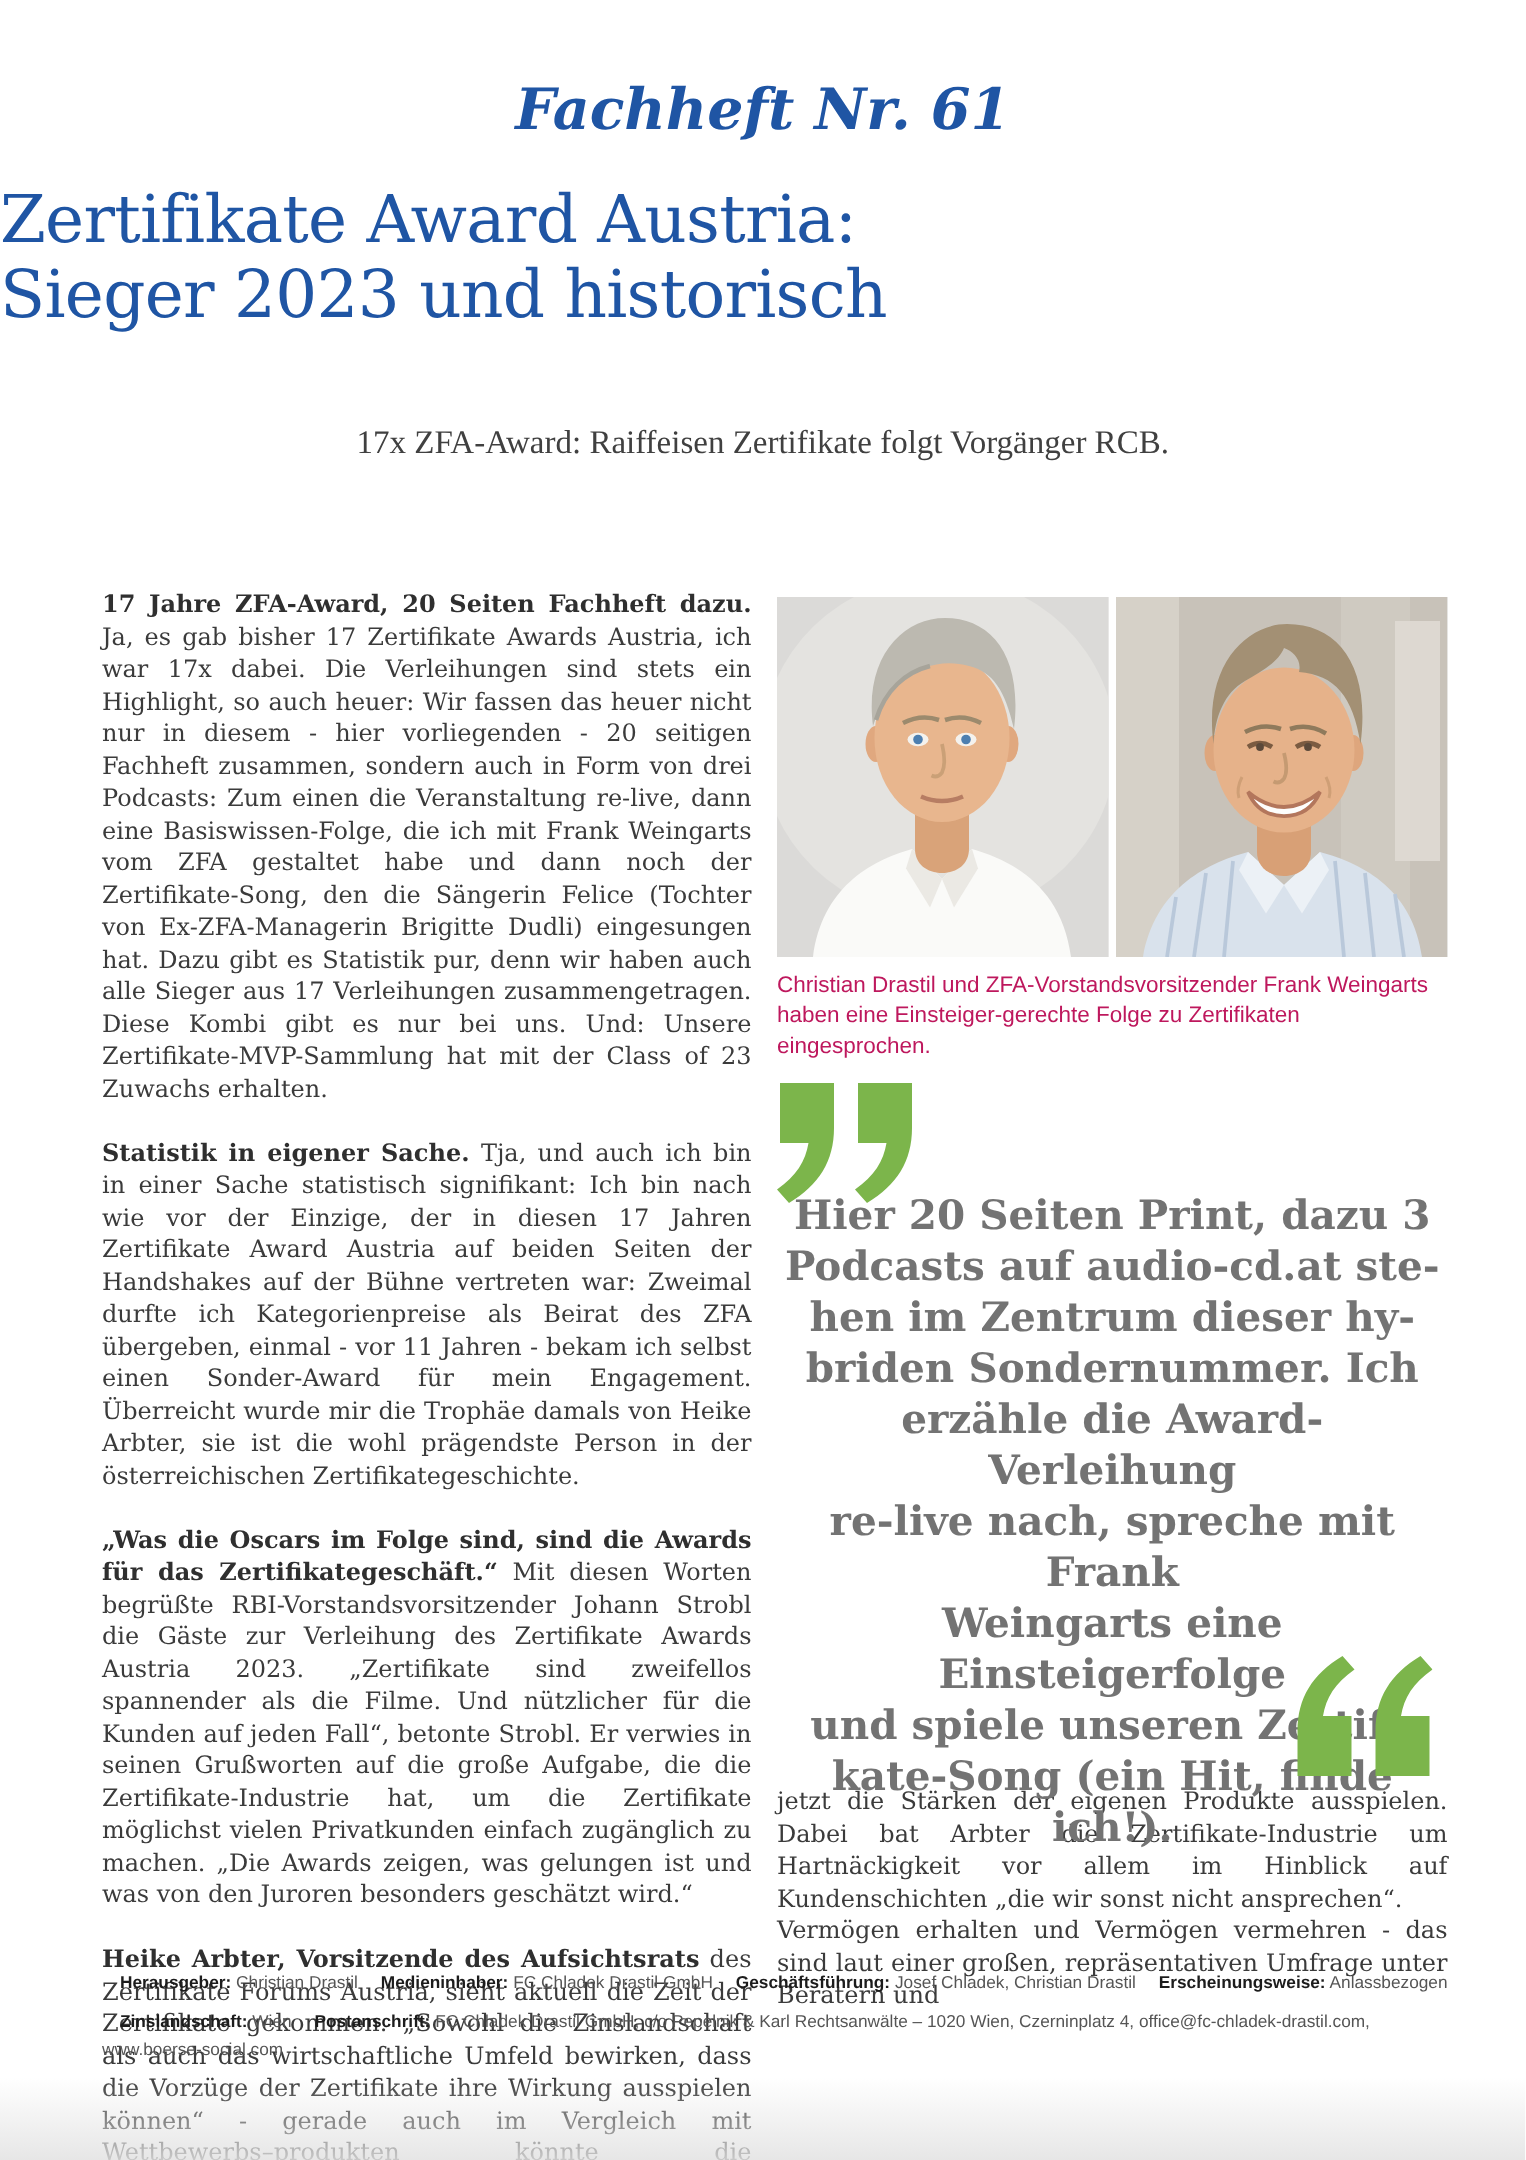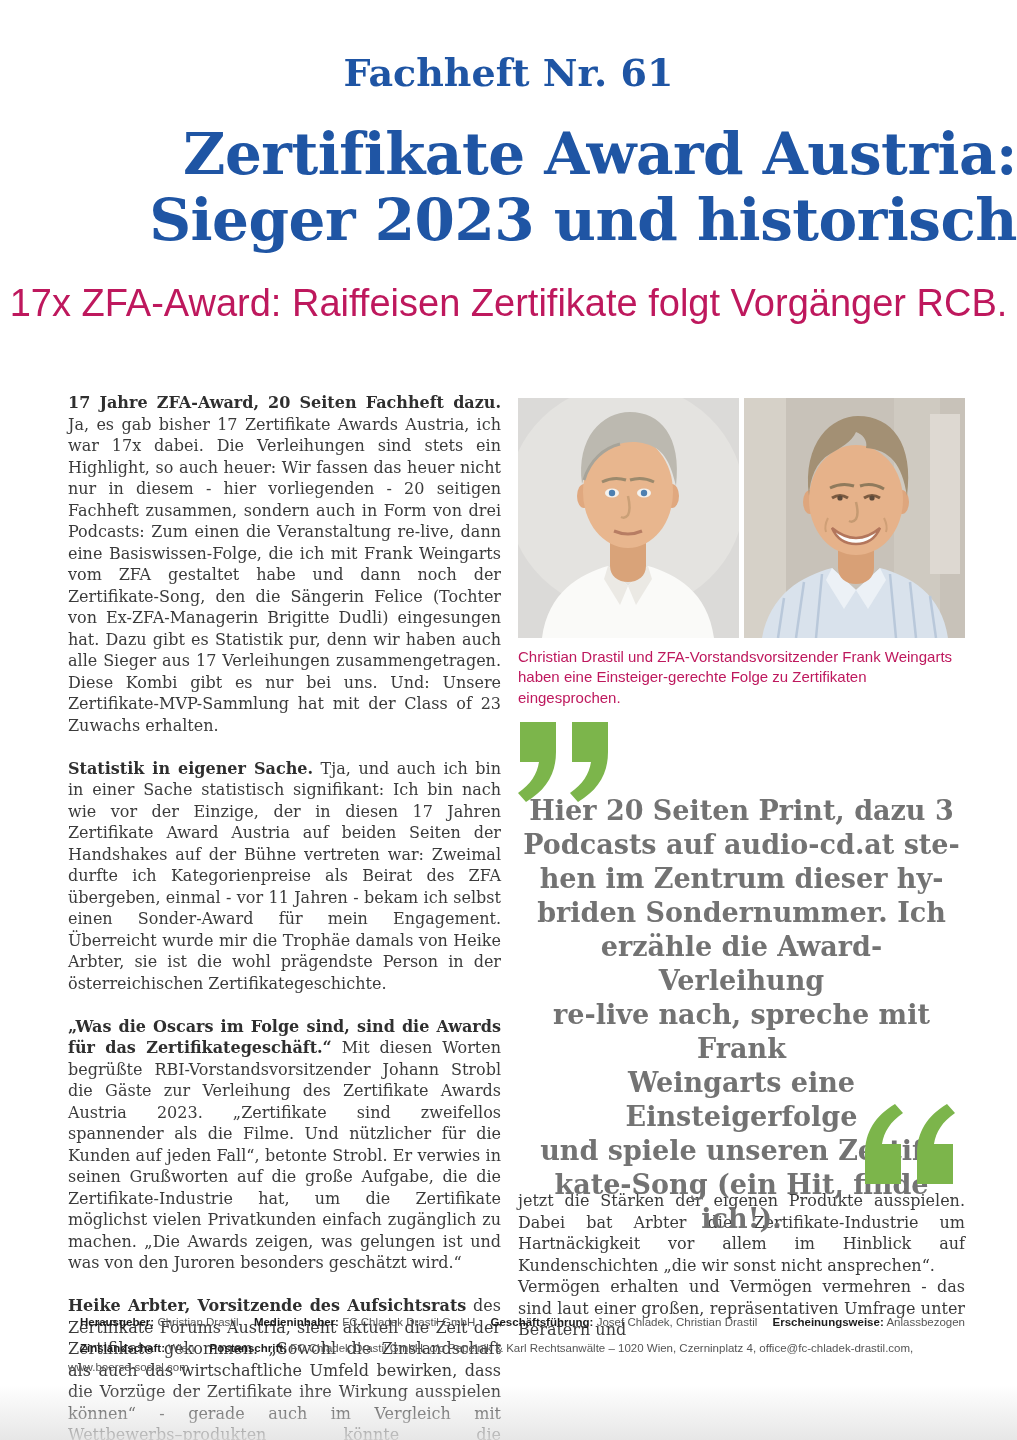--- a/index.html
+++ b/index.html
@@ -3,26 +3,26 @@
 <meta charset="utf-8">
 <style>
   html,body{margin:0;padding:0;background:#fff;}
   .page{position:relative;width:1017px;height:1440px;background:#ffffff;overflow:hidden;
         font-family:"DejaVu Serif", serif;}
   .page::after{content:"";position:absolute;left:0;right:0;bottom:0;height:55px;
         background:linear-gradient(rgba(233,233,233,0), rgba(226,226,226,.85));pointer-events:none;}
 
   
   .kicker{position:absolute;top:50px;left:0;right:0;text-align:center;
-        font-size:38px;font-weight:bold;color:#1f55a4;}
-  .headline{position:absolute;top:122px;left:0;right:0;margin:0;text-align:right;
-        font-size:58px;line-height:1.13;font-weight:bold;color:#1f55a4;
+        font-size:38px;font-weight:bold;color:#1f55a4;font-style:italic;}
+  .headline{position:absolute;top:122px;left:0;right:0;margin:0;text-align:left;
+        font-size:44px;line-height:1.13;font-weight:normal;color:#1f55a4;
         letter-spacing:-0.5px;white-space:pre-line;}
   .subhead{position:absolute;top:282px;left:0;right:0;text-align:center;
-        font-family:Liberation Sans, sans-serif;font-size:38px;color:#be185d;}
+        font-family:Liberation Serif, serif;font-size:22px;color:#404040;}
   .byline{position:absolute;top:337px;left:0;right:0;text-align:center;
         font-family:"Liberation Sans", sans-serif;font-size:17px;color:#5a5a5a;}
 
   
   .col-left{position:absolute;left:68px;top:392px;width:433px;}
   .col-right{position:absolute;left:518px;top:392px;width:447px;}
   .body-text{font-size:16px;line-height:21.5px;color:#3b3b3b;text-align:justify;
         hyphens:auto;-webkit-hyphens:auto;}
   .body-text p{margin:0 0 21.5px 0;}
   .body-text p:last-child{margin-bottom:0;}

